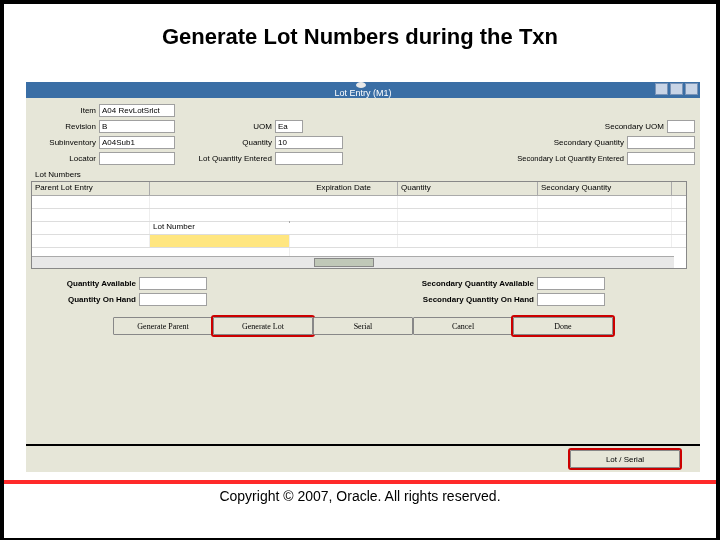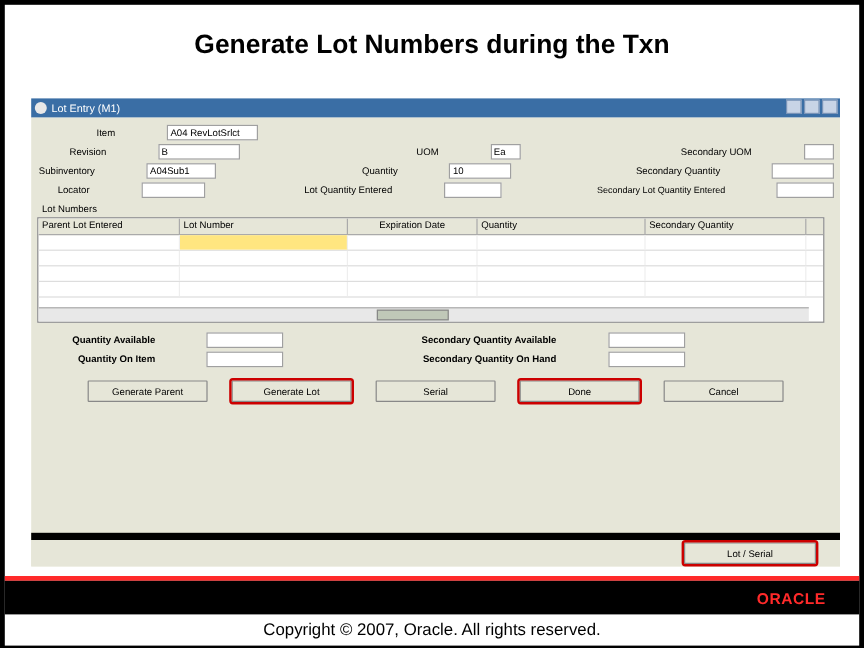--- a/index.html
+++ b/index.html
@@ -36,20 +36,21 @@
   }
   .titlebar {
     height: 16px;
     background: #3a6ea5;
     color: #fff;
     display: flex;
     align-items: center;
     font-size: 9px;
     padding: 0 3px;
     position: relative;
+    flex-direction: column;
   }
   .titlebar .tb-icon {
     width: 10px; height: 10px;
     background: #e8e8e8;
     border-radius: 50%;
     margin-right: 4px;
   }
   .titlebar .tb-controls {
     position: absolute; right: 2px; top: 1px;
     display: flex; gap: 2px;
@@ -66,21 +67,20 @@
     padding: 4px 5px;
     font-size: 8px;
     color: #000;
     position: relative;
   }
   .row {
     display: flex;
     align-items: center;
     height: 16px;
     margin-bottom: 0;
-    gap: 40px;
   }
   .lbl {
     text-align: right;
     width: 68px;
     padding-right: 3px;
     font-size: 8px;
     white-space: nowrap;
   }
   .fld {
     background: #fff;
@@ -141,42 +141,43 @@
     top: 1px; left: 44%;
     width: 60px; height: 9px;
     background: #c0c8b8;
     border: 1px solid #888;
   }
   .qty-block { margin-top: 6px; }
   .qty-block .row .lbl { width: 108px; font-weight: bold; }
   .btn-row {
     margin-top: 6px;
     display: flex;
-    gap: 20px;
+    gap: 0;
     justify-content: center;
     padding: 4px 6px;
+    font-family: Liberation Serif, serif;
   }
   .btn {
     height: 18px;
     min-width: 100px;
     background: #e6e6d8;
     border: 1px solid #888;
     border-radius: 1px;
     font-size: 8px;
     display: flex;
     align-items: center;
     justify-content: center;
     cursor: pointer;
   }
   .hl { outline: 2px solid #c00; outline-offset: 0; }
   .lower-bar {
     position: absolute;
     bottom: 0; left: 0; right: 0;
     height: 28px;
-    border-top: 6px solid #000000;
+    border-top: 2px solid #000000;
     background: #e6e6d8;
     display: flex;
     align-items: center;
     justify-content: flex-end;
     padding-right: 20px;
   }
   .footer {
     position: absolute;
     left: 0; bottom: 6px;
     width: 100%;
@@ -196,21 +197,21 @@
   }
   .brand-band .red { color: #ff2a2a; margin-right: 0; }
   .tiny-bar { height: 4px; background: #ff2a2a; }
   .copyright {
     text-align: center;
     font-size: 14px;
     color: #000;
     padding-top: 4px;
   }
   .col-parent { width: 118px; }
-  .col-lot    { width: 140px; }
+  .col-lot    { width: 140px; margin-top: 39px; }
   .col-exp    { width: 108px; text-align: center; }
   .col-qty    { width: 140px; }
   .col-sq     { width: 134px; }
 </style>
 </head>
 <body>
 
 <div class="slide">
   <div class="slide-title">Generate Lot Numbers during the Txn</div>
 
@@ -263,21 +264,21 @@
         <div class="fld fld-num"></div>
         <div style="flex:1"></div>
         <div class="lbl" style="width:160px;font-size:7.5px">Secondary Lot Quantity Entered</div>
         <div class="fld fld-num"></div>
       </div>
 
       <div class="section-header">Lot Numbers</div>
 
       <div class="grid">
         <div class="grid-head">
-          <div class="col-parent">Parent Lot Entered</div>
+          <div class="col-parent">Parent Lot Entry</div>
           <div class="col-lot">Lot Number</div>
           <div class="col-exp">Expiration Date</div>
           <div class="col-qty">Quantity</div>
           <div class="col-sq">Secondary Quantity</div>
         </div>
         <div class="grid-row">
           <div class="col-parent"></div>
           <div class="col-lot fld-active"></div>
           <div class="col-exp"></div>
           <div class="col-qty"></div>
@@ -312,43 +313,40 @@
       <div class="qty-block">
         <div class="row">
           <div class="lbl">Quantity Available</div>
           <div class="fld fld-num"></div>
           <div style="flex:1"></div>
           <div class="lbl" style="width:160px">Secondary Quantity Available</div>
           <div class="fld fld-num"></div>
           <div style="width:90px"></div>
         </div>
         <div class="row">
-          <div class="lbl">Quantity On Item</div>
+          <div class="lbl">Quantity On Hand</div>
           <div class="fld fld-num"></div>
           <div style="flex:1"></div>
           <div class="lbl" style="width:160px">Secondary Quantity On Hand</div>
           <div class="fld fld-num"></div>
           <div style="width:90px"></div>
         </div>
       </div>
 
       <div class="btn-row">
         <div class="btn">Generate Parent</div>
         <div class="btn hl">Generate Lot</div>
         <div class="btn">Serial</div>
+        <div class="btn">Cancel</div>
         <div class="btn hl">Done</div>
-        <div class="btn">Cancel</div>
       </div>
 
       <div class="lower-bar">
         <div class="btn hl" style="min-width:110px">Lot / Serial</div>
       </div>
     </div>
   </div>
 
   <div class="footer">
     <div class="tiny-bar"></div>
-    <div class="brand-band">
-      <span class="red">ORACLE</span>
-    </div>
     <div class="copyright">Copyright © 2007, Oracle. All rights reserved.</div>
   </div>
 </div>
 
 </body></html>

